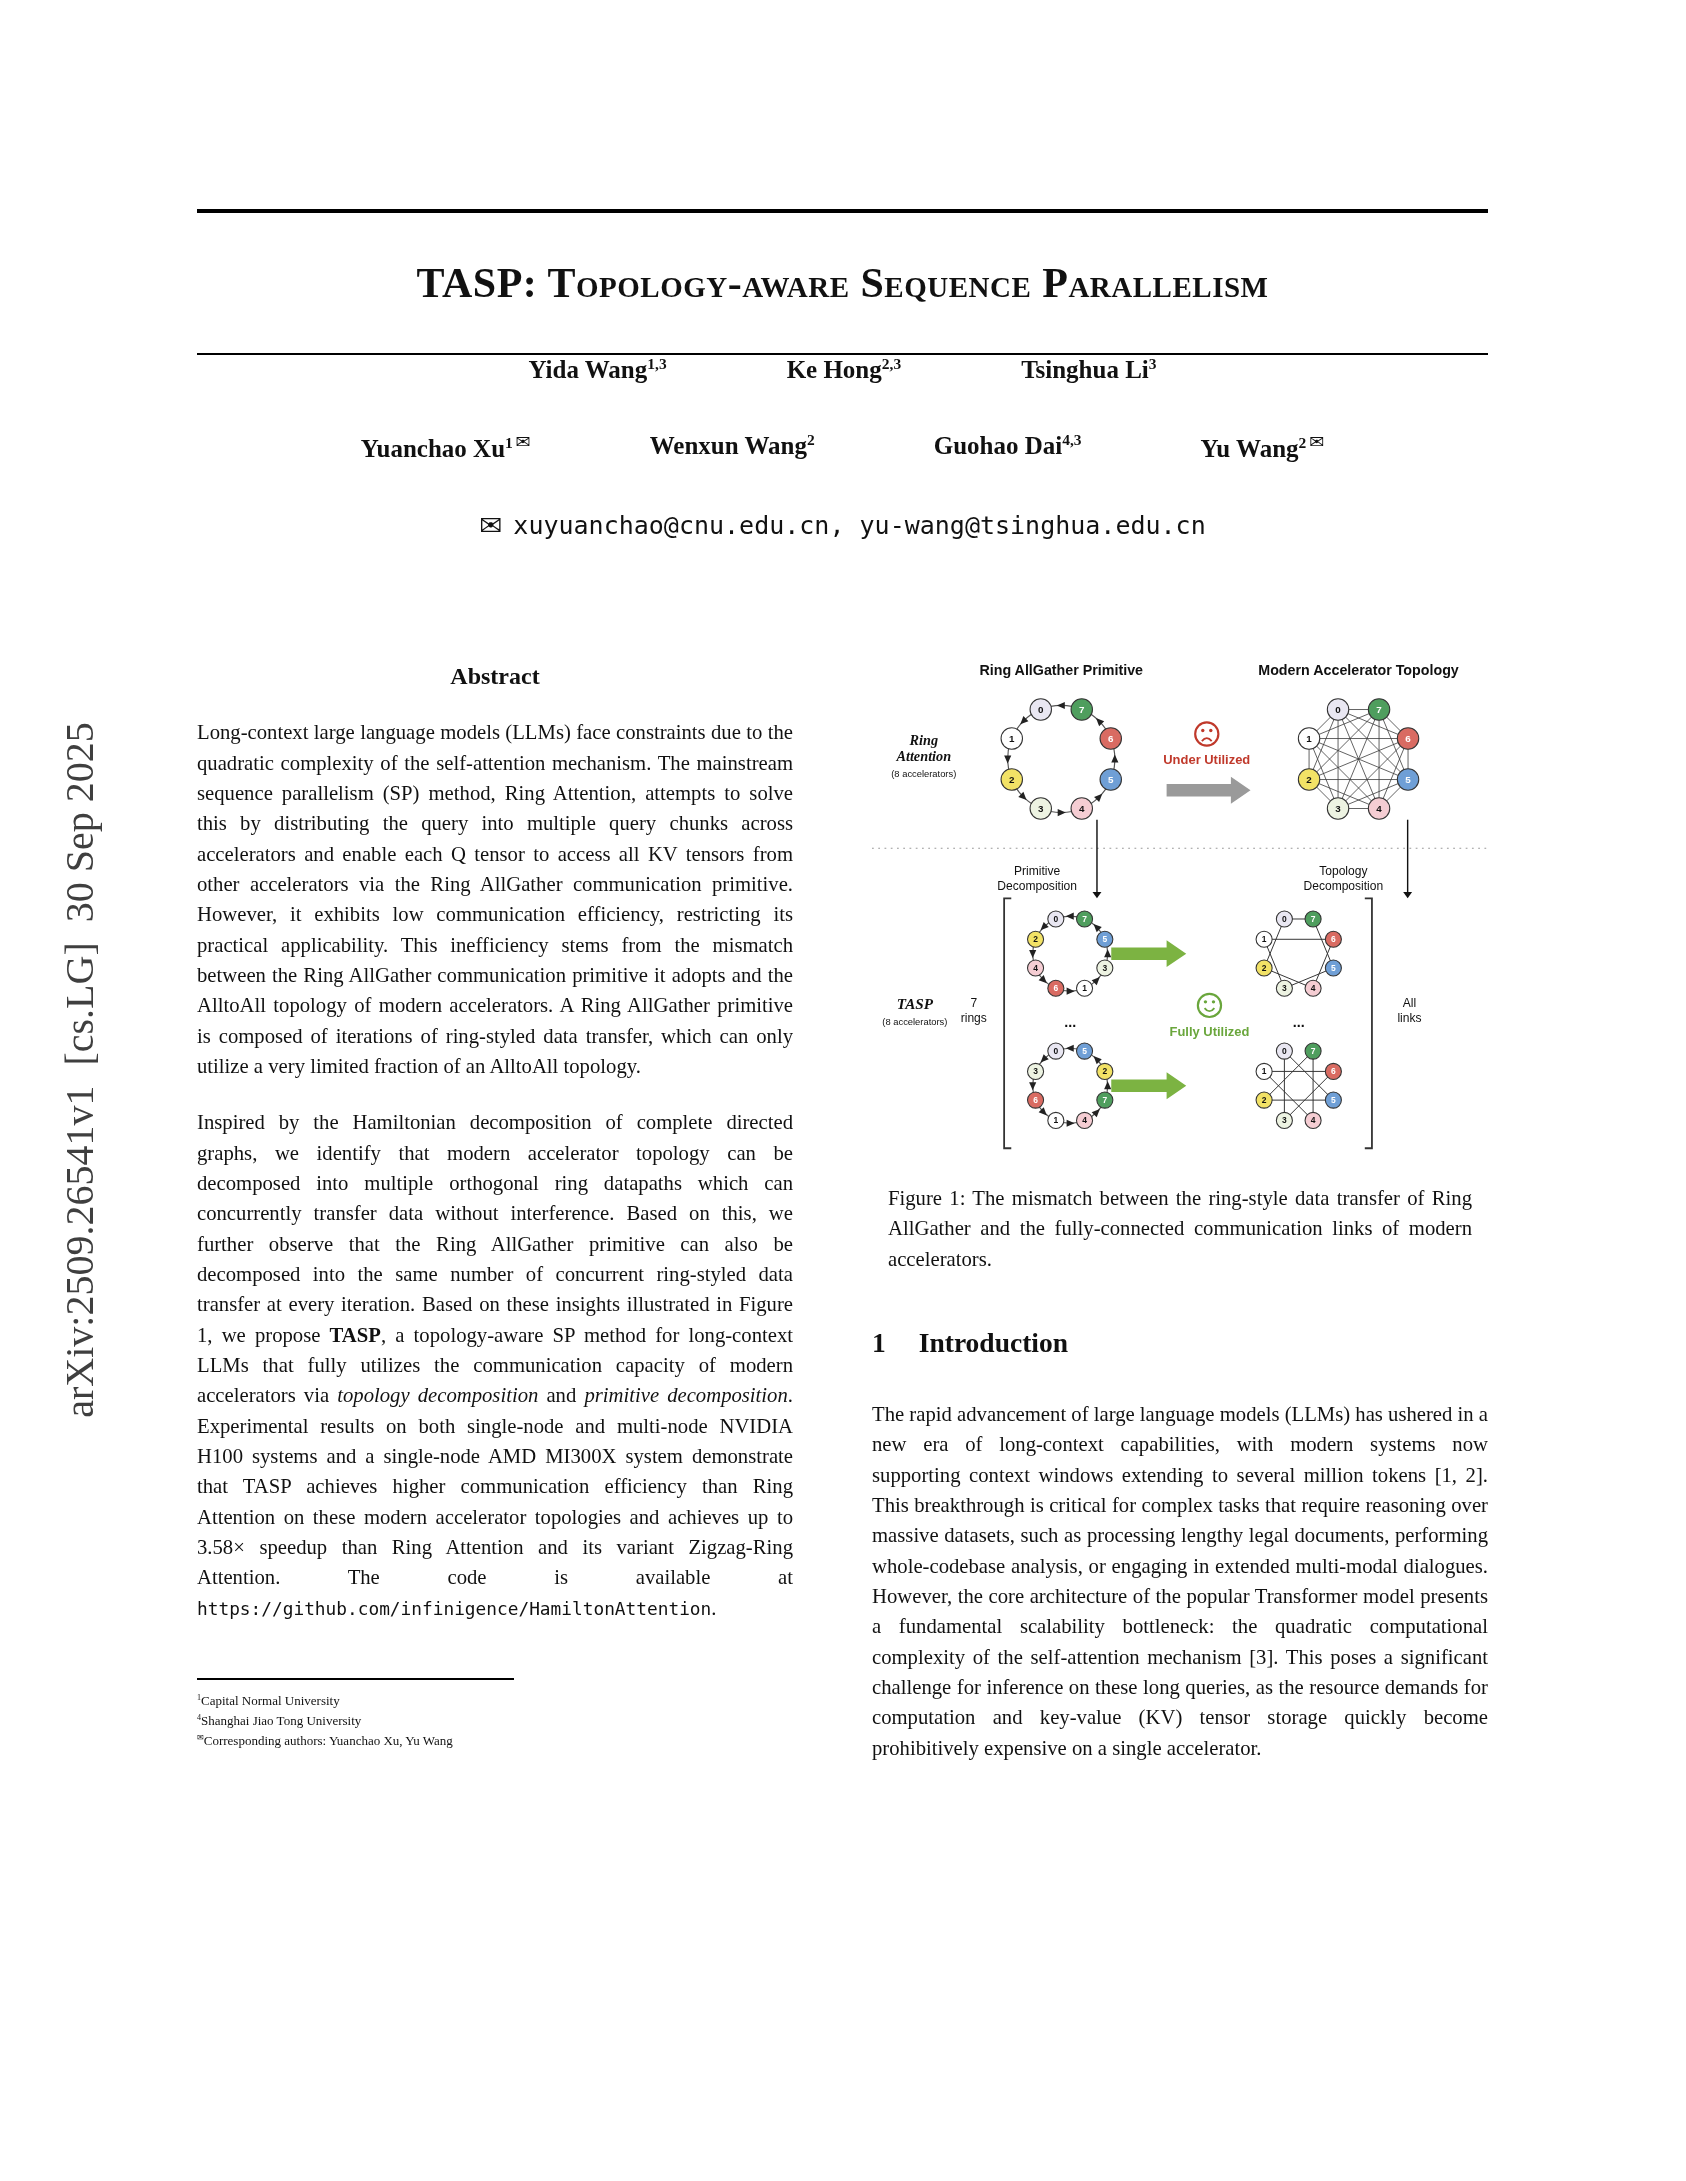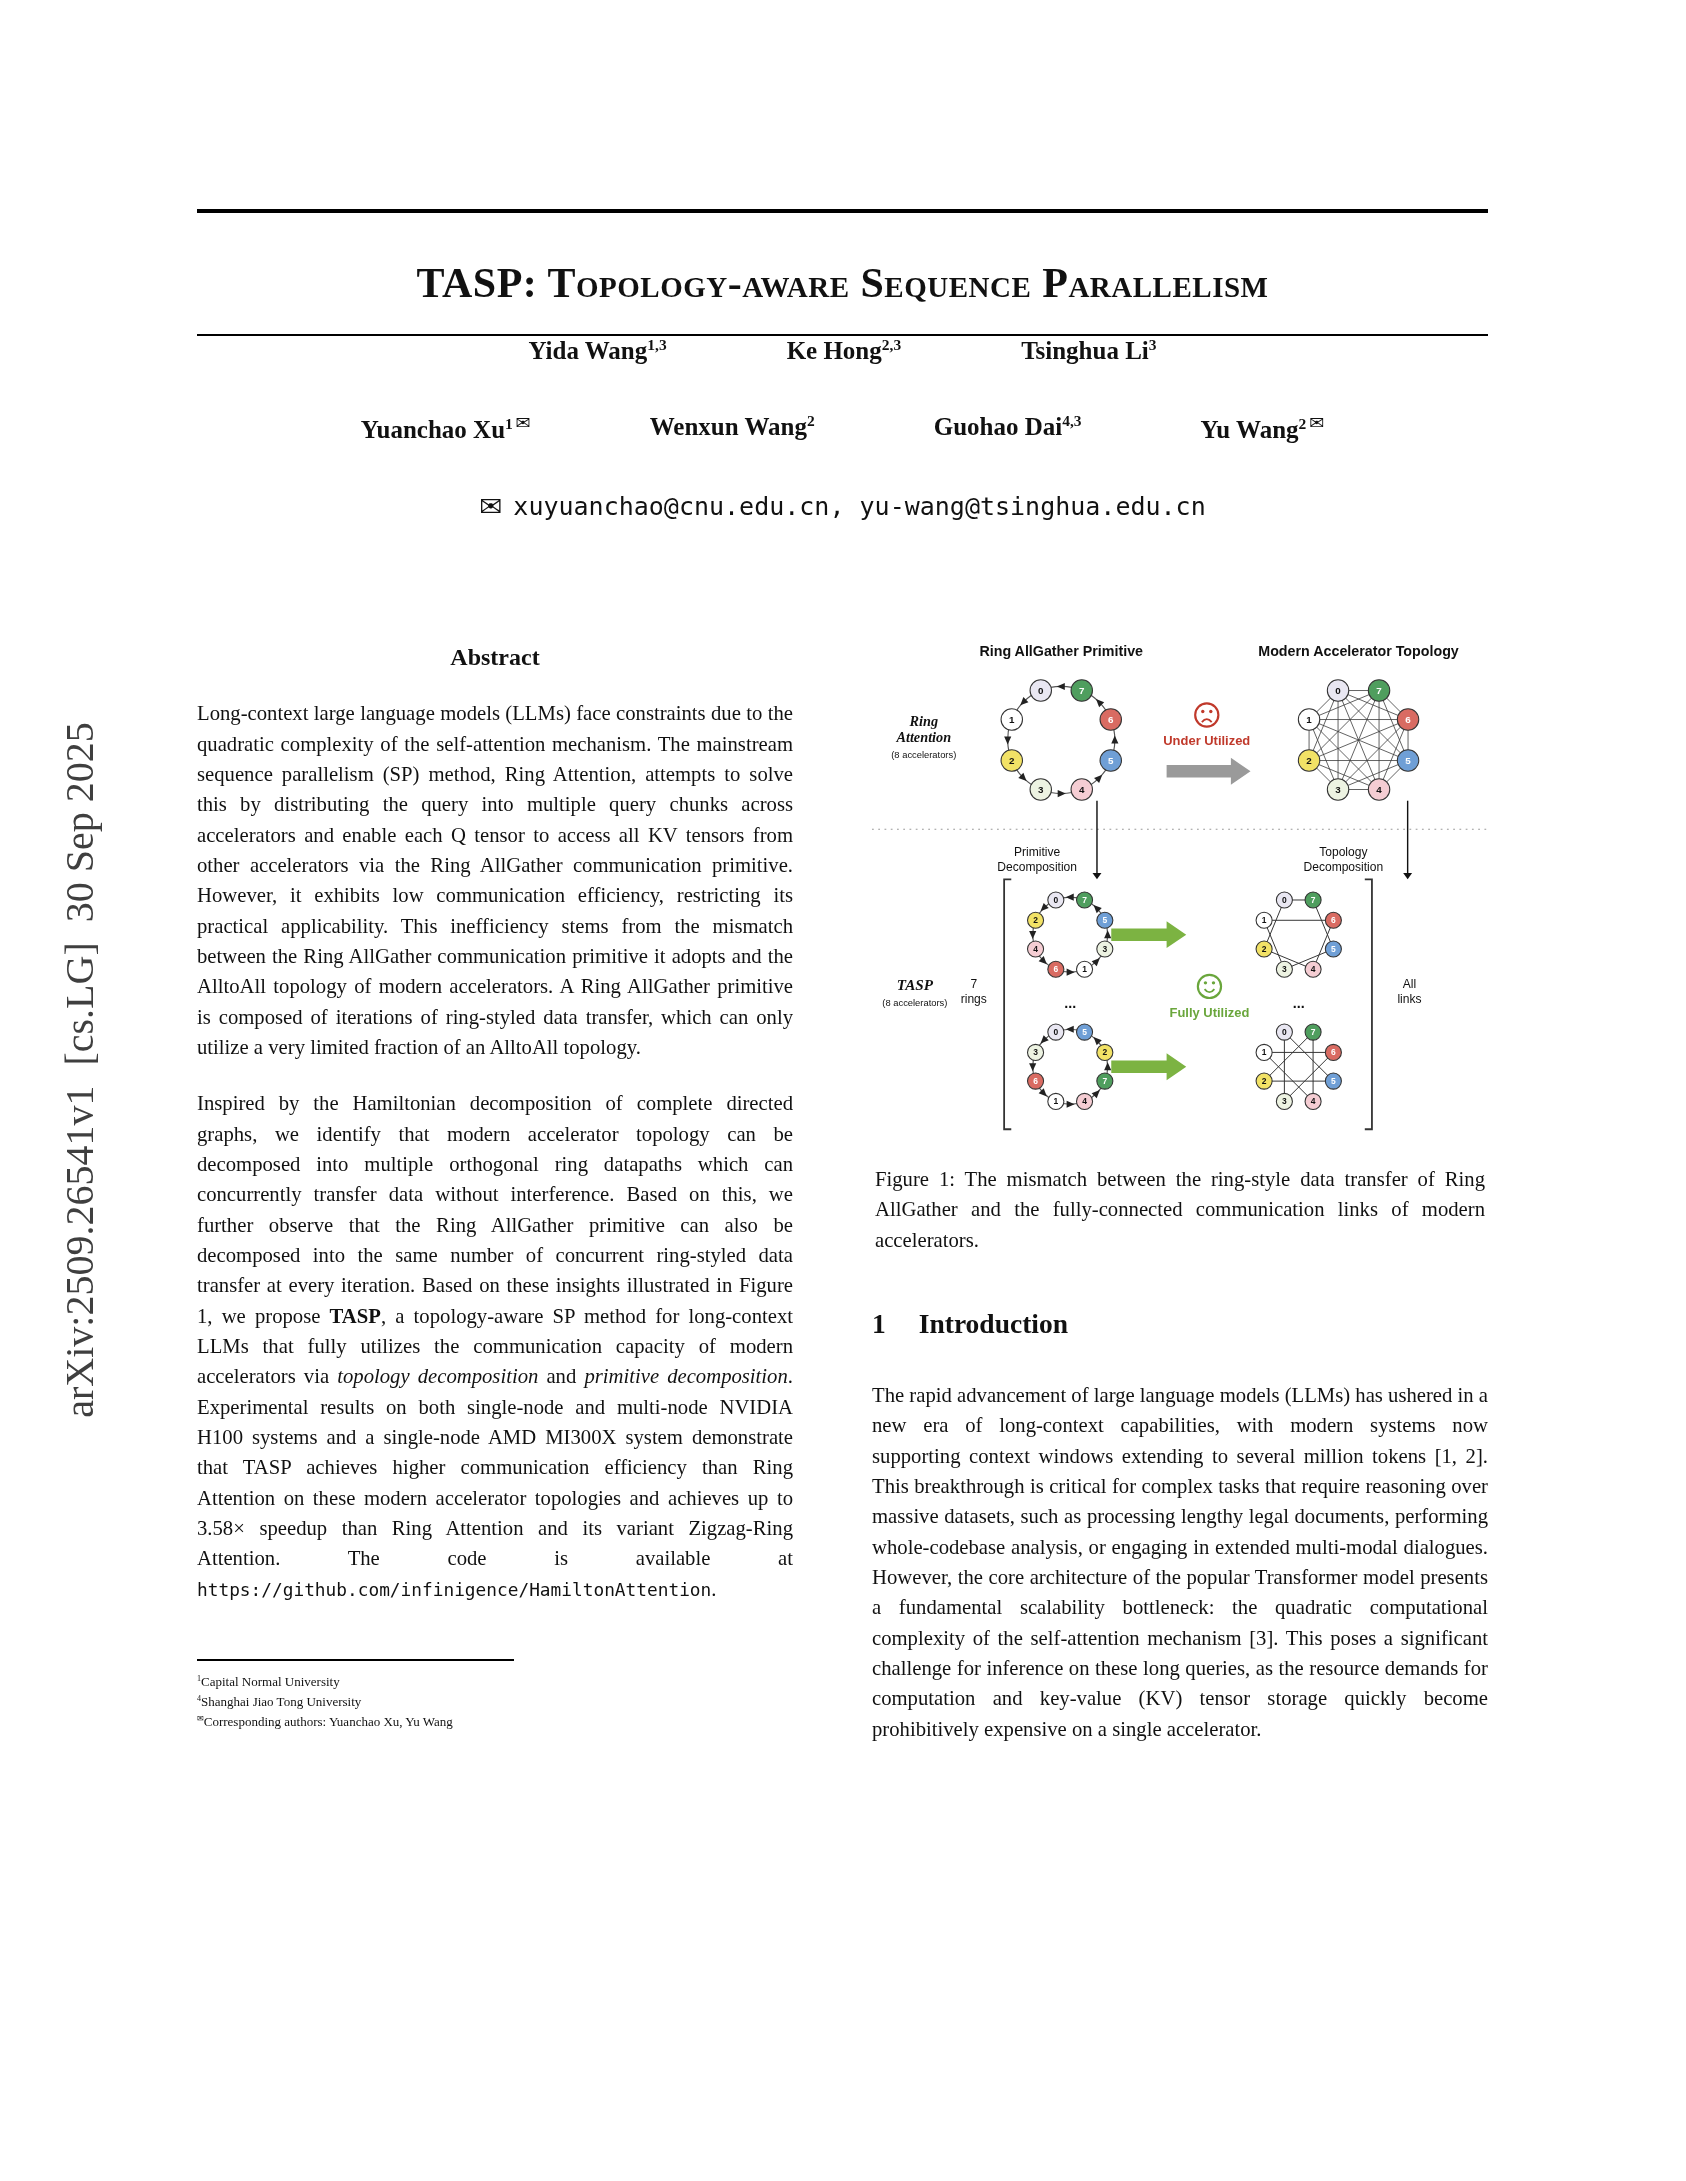--- a/index.html
+++ b/index.html
@@ -5,41 +5,41 @@
   html,body{margin:0;padding:0;background:#ffffff;}
   .page{position:relative;width:1686px;height:2182px;background:#ffffff;
         font-family:"Liberation Serif",serif;color:#111;overflow:hidden;}
   .arxiv{position:absolute;left:-424px;top:1045px;width:1010px;height:50px;
          transform:rotate(-90deg);font-size:40px;color:#3f3f3f;text-align:center;
          white-space:pre;}
   .content{position:absolute;left:197px;top:209px;width:1291px;}
   .hr1{height:3.7px;background:#000;}
   .hr2{height:2.8px;background:#000;}
   .title{font-variant:small-caps;text-align:center;font-size:42px;font-weight:600;
-         margin:46px 0 27px;letter-spacing:0.5px;}
+         margin:46px 0 46px;letter-spacing:0.5px;}
   .authors-row{display:flex;justify-content:center;font-weight:bold;font-size:25px;}
   .r1{gap:120px;}
   .r2{gap:119px;margin-top:46px;text-align:center;}
   sup.asup{font-size:0.62em;}
   .mail{font-size:0.72em;vertical-align:super;margin-left:2.8px;font-family:"DejaVu Sans",sans-serif;}
   .email{display:flex;justify-content:center;align-items:center;gap:11px;margin-top:46px;
          font-size:25px;font-family:"DejaVu Sans Mono",monospace;}
   .email .env{font-family:"DejaVu Sans",sans-serif;font-size:27.5px;}
   .columns{display:flex;gap:79px;margin-top:118px;}
   .col{width:616px;}
   .abs-head{text-align:center;font-weight:bold;font-size:24px;margin:3.7px 0 27.5px;}
   .body-p{font-size:20.7px;line-height:1.465;text-align:justify;margin:0 0 26px;}
   .rb{font-weight:bold;}
   .ri{font-style:italic;}
   .rm{font-family:"DejaVu Sans Mono",monospace;font-size:0.86em;}
   .footnotes{margin-top:55px;font-size:13px;}
   .fn-rule{width:317px;height:1.8px;background:#000;margin-bottom:11px;}
   .fn-line{line-height:1.55;}
   .fn-line sup{font-size:0.62em;}
-  .fig-caption{font-size:20.7px;line-height:1.465;text-align:justify;margin:24px 3px 0;}
+  .fig-caption{font-size:20.7px;line-height:1.465;text-align:justify;margin:24px 16px 0;}
   .sec-head{display:flex;gap:33px;font-size:27.5px;font-weight:bold;margin:53px 0 40px;}
   svg{display:block;}
 </style>
 </head>
 <body>
 
 <div class="page">
 
   <div class="arxiv">arXiv:2509.26541v1  [cs.LG]  30 Sep 2025</div>
 

